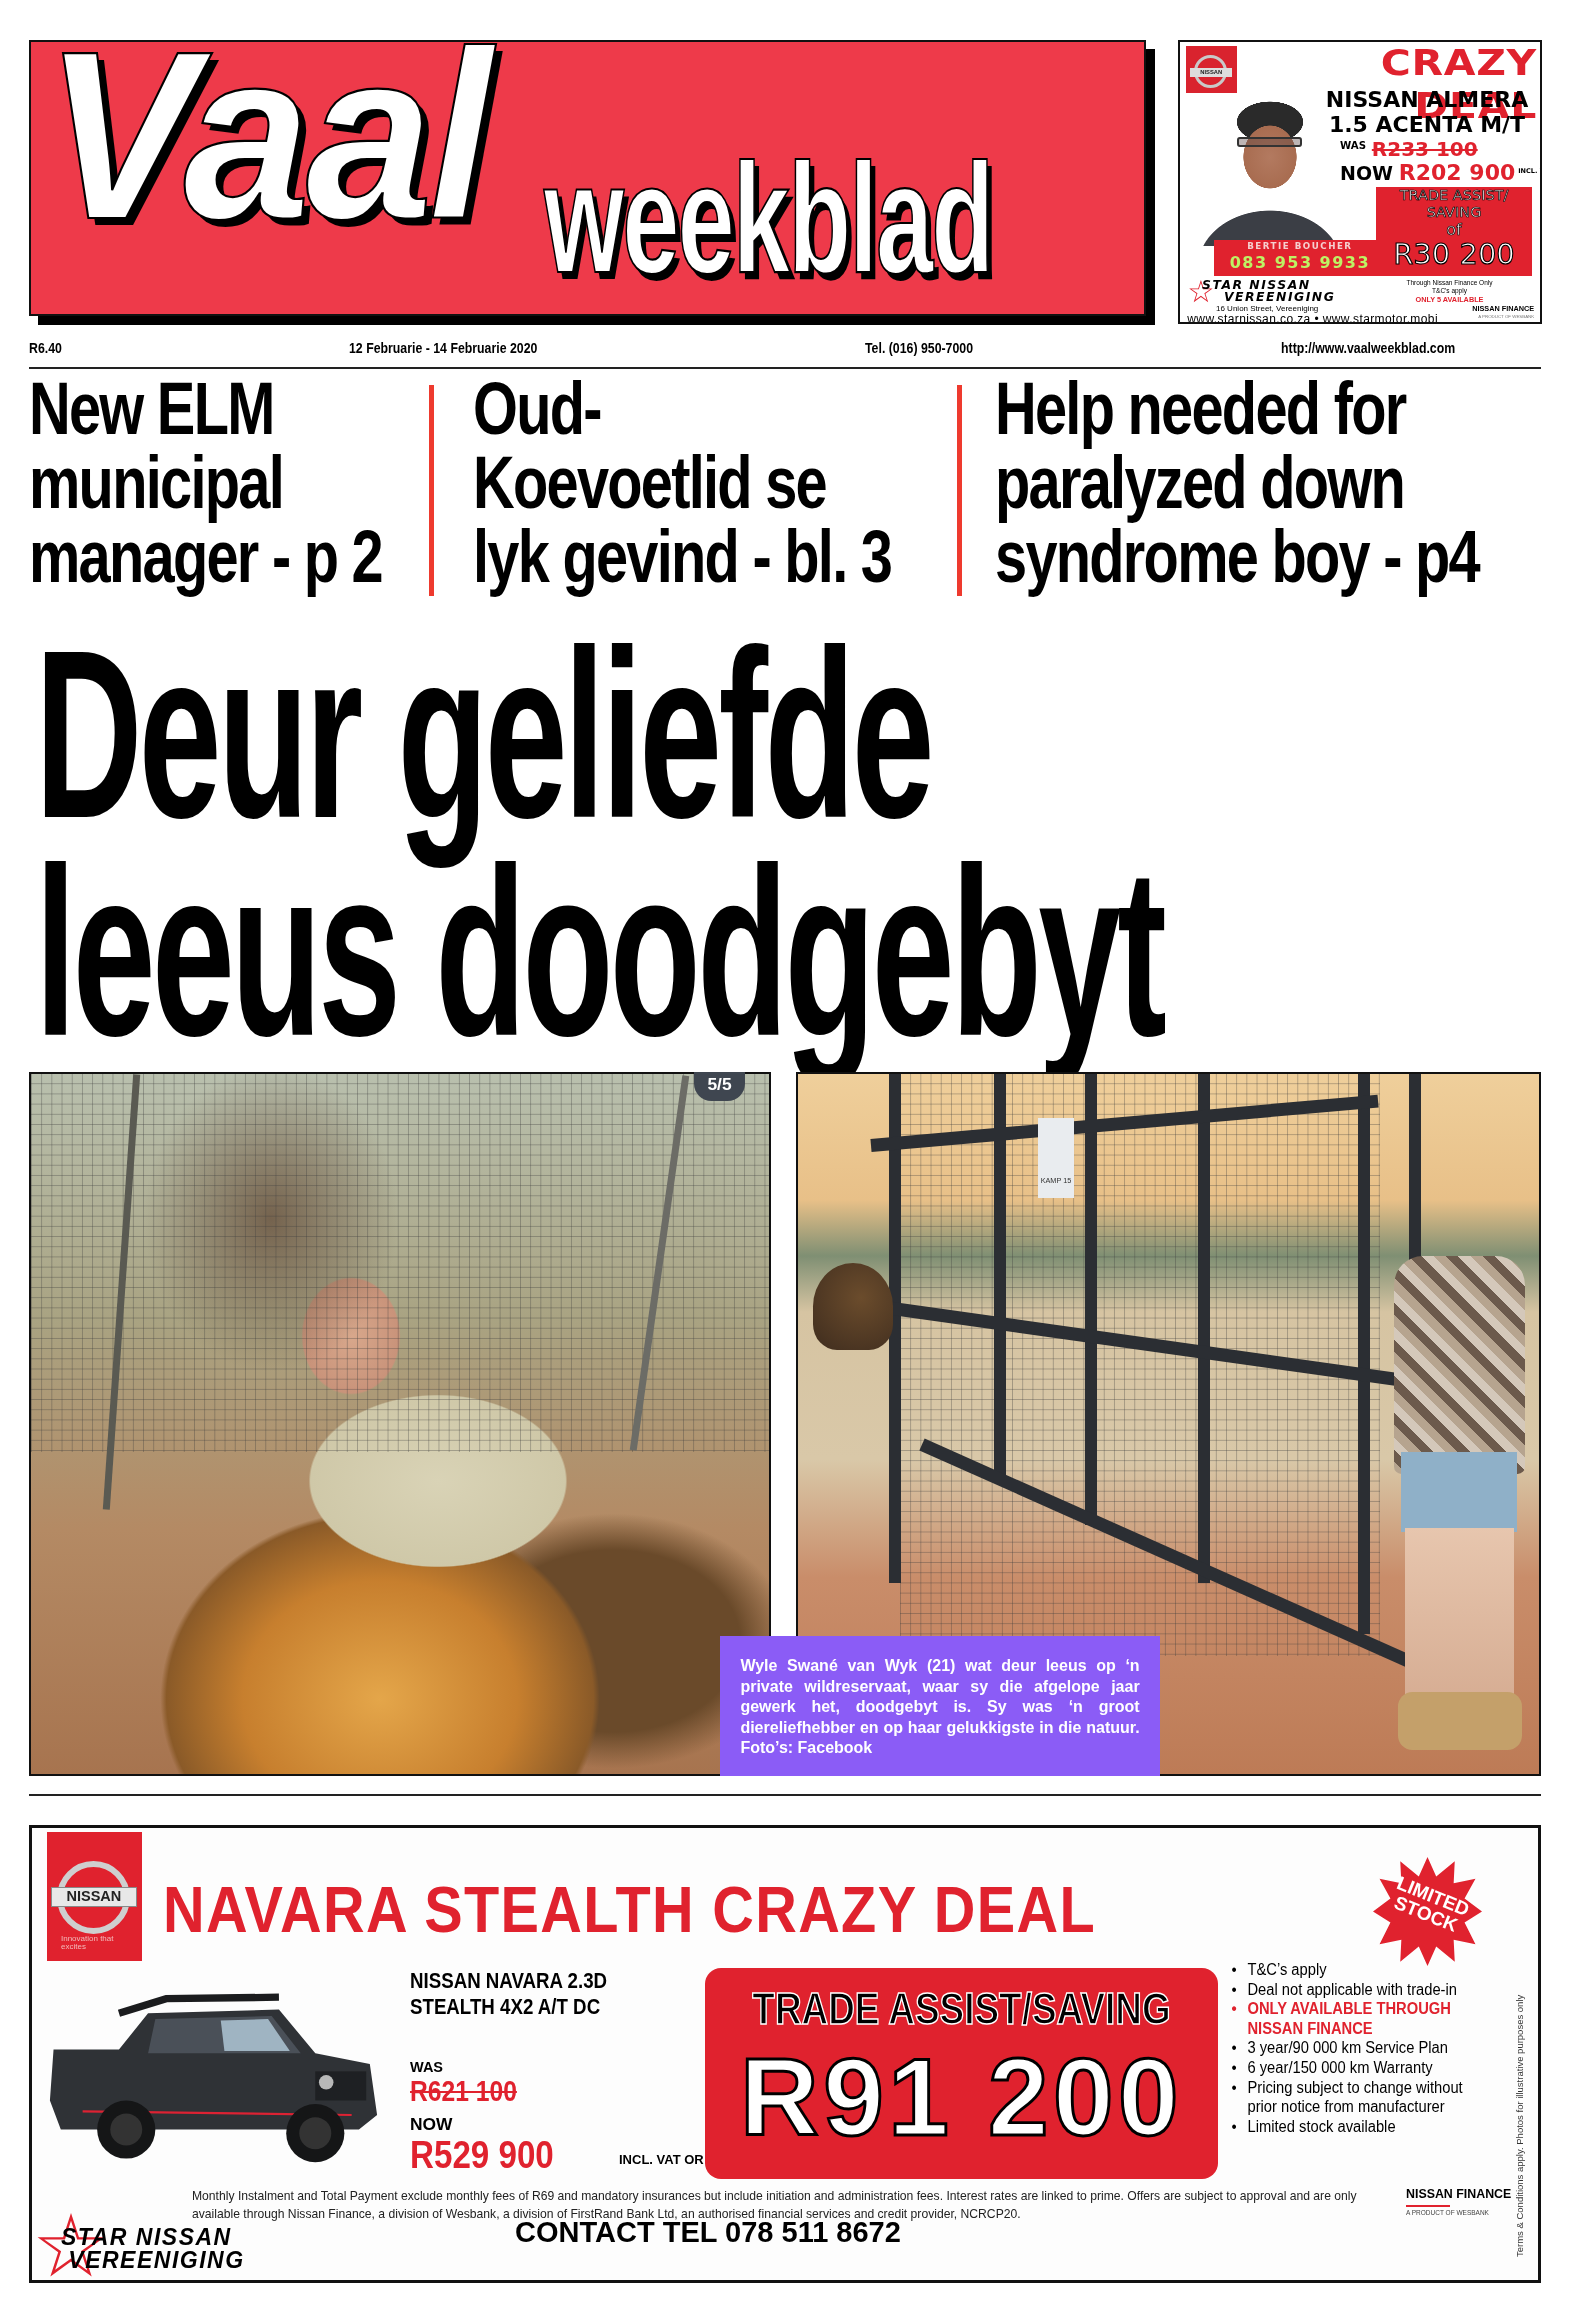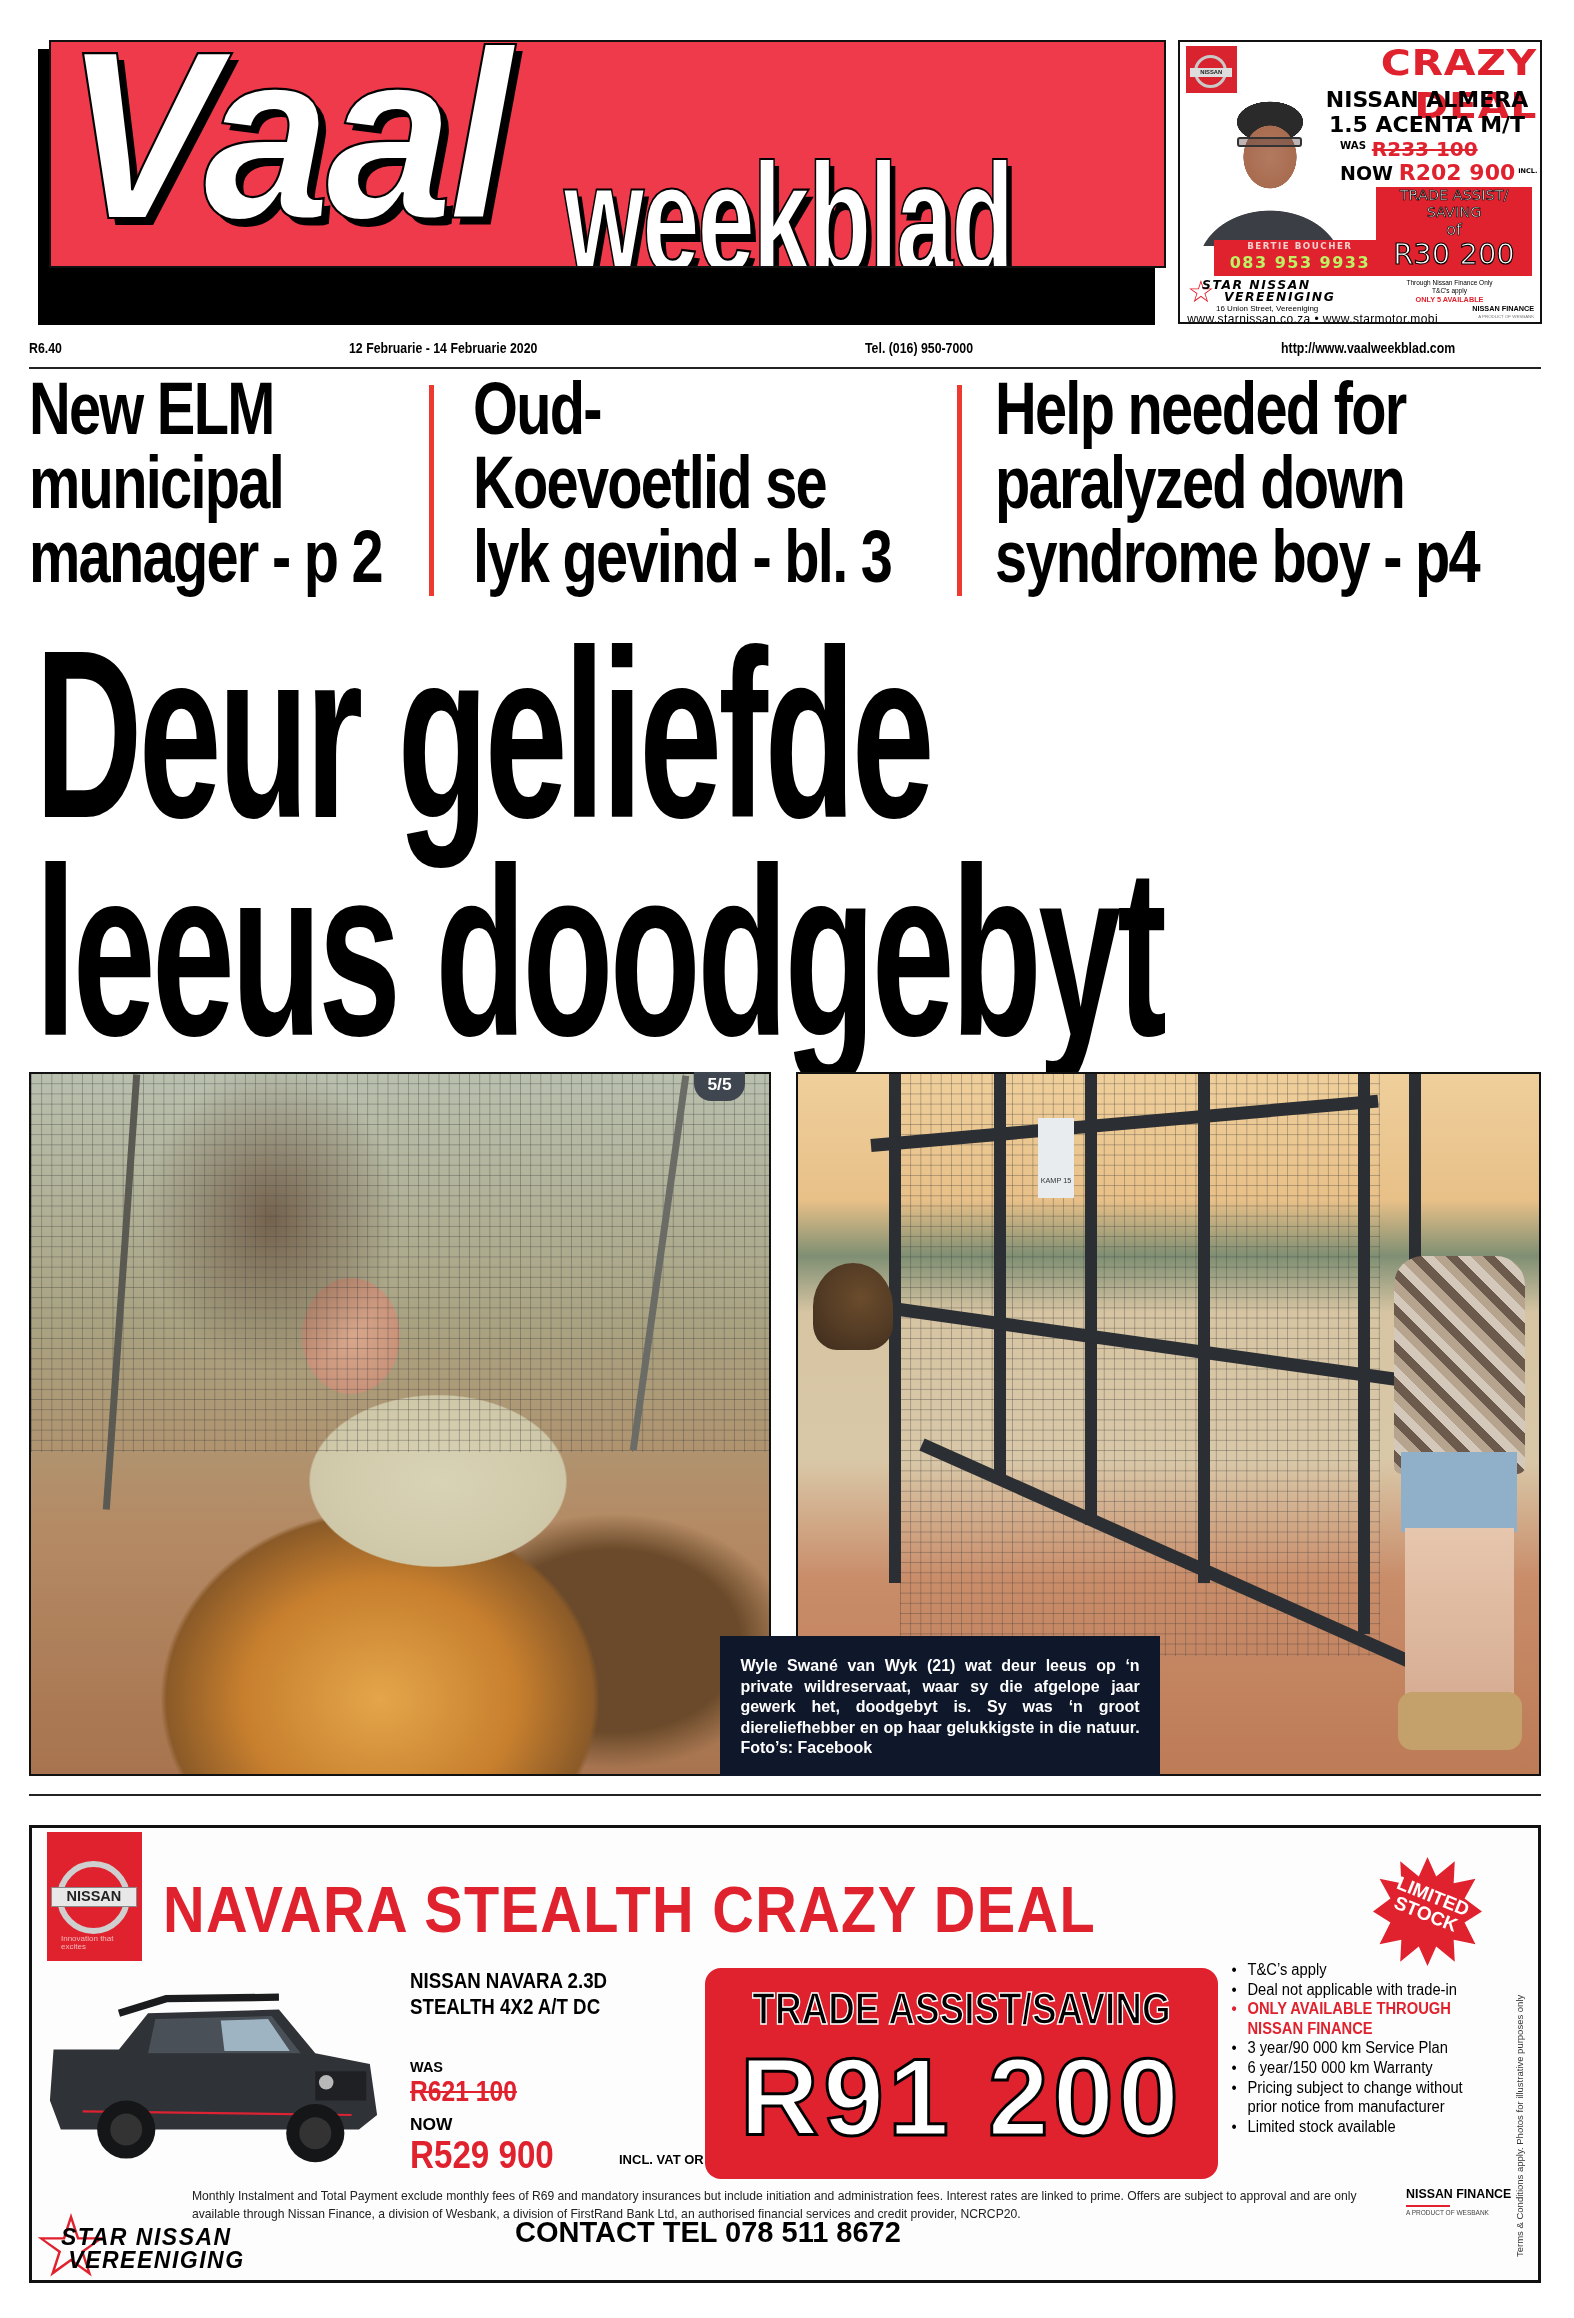--- a/index.html
+++ b/index.html
@@ -2,21 +2,21 @@
 <html style="font-size:11.6px"><head>
 <meta charset="utf-8">
 <style>
   * { box-sizing: border-box; margin: 0; padding: 0; }
   html, body { width: 1574px; height: 2319px; background: #ffffff; overflow: hidden; }
   body { position: relative; font-family: "Liberation Sans", sans-serif; color: #000; }
   .abs { position: absolute; }
 
   
   #masthead-shadow { left: 38px; top: 49px; width: 1117px; height: 276px; background: #000; }
-  #masthead { left: 29px; top: 40px; width: 1117px; height: 228px; background: #ee3a4a; border: 2.2px solid #111; overflow: hidden; margin-left: 20px; }
+  #masthead { left: 29px; top: 40px; width: 1117px; height: 276px; background: #ee3a4a; border: 2.2px solid #111; overflow: hidden; }
   .logo-text { position: absolute; font-family: "Liberation Sans", sans-serif; font-weight: 700; color: #fff;
     -webkit-text-stroke: 2.2px #000; text-shadow: 7.3px 7.3px 0 #000; letter-spacing: -4.4px; }
   #logo-vaal { left: 13px; top: -45px; font-size: 240px; font-style: italic; transform: scaleX(0.95); transform-origin: left top; }
   #logo-weekblad { left: 513px; top: 87px; font-size: 156px; transform: scaleX(0.66); transform-origin: left top; letter-spacing: -2.9px; }
 
   
   #top-ad { left: 1178px; top: 40px; width: 364px; height: 284px; border: 2.9px solid #111; background: #fff; overflow: hidden; }
   #top-ad .nissan-tile { position: absolute; left: 5.8px; top: 4.4px; width: 51px; height: 58px; background: #d9232e; }
   #top-ad .nissan-ring { position: absolute; left: 8.7px; top: 8.7px; width: 33px; height: 33px; border-radius: 50%; border: 3.6px solid #c9c9c9; }
   #top-ad .nissan-bar { position: absolute; left: 4.4px; top: 22px; width: 42px; height: 8.7px; background: #ddd; color: #222; font-size: 5.8px; font-weight: 700; text-align: center; line-height: 8.7px; }
@@ -75,21 +75,21 @@
       radial-gradient(ellipse 305px 262px at 349px 625px, #e4a64a 0%, #c77f2e 45%, #8a5a28 70%, transparent 72%),
       radial-gradient(ellipse 254px 182px at 582px 567px, #6a4a2a 0%, #6a4a2a 50%, transparent 70%),
       linear-gradient(180deg, #b9c0ae 0%, #a9a382 35%, #b48a64 65%, #a7744f 100%); }
   #photo-right { left: 796px; top: 1072px; width: 745px; height: 704px;
     background:
       linear-gradient(180deg, #efcf9b 0%, #e8c088 18%, #7f8f73 26%, #d6c4a2 34%, #d9c8a8 55%, #c98d6a 72%, #bd7b56 100%); }
   .grid-v { position: absolute; top: 0; width: 11.6px; background: #2b2e33; }
   .grid-h { position: absolute; height: 13px; background: #2b2e33; transform-origin: left center; }
   .fence { position: absolute; background-image: linear-gradient(90deg, rgba(60,60,60,0.35) 0.7px, transparent 0.7px), linear-gradient(0deg, rgba(60,60,60,0.35) 0.7px, transparent 0.7px); background-size: 10.2px 10.2px; }
   #badge { left: 694px; top: 1072px; width: 51px; height: 29px; border-radius: 0 0 17.4px 17.4px; background: #3f4650; color: #fff; text-align: center; font-weight: 700; font-size: 17.4px; line-height: 25px; }
-  #caption { left: 720px; top: 1636px; width: 440px; height: 140px; background: #0f172a; color: #fff; padding: 20.4px 20.4px 0 20.4px; font-size: 16px; line-height: 20.4px; font-weight: 700; text-align: justify; transform-origin: left top; }
+  #caption { left: 720px; top: 1636px; width: 440px; height: 140px; background: #8b5cf6; color: #fff; padding: 20.4px 20.4px 0 20.4px; font-size: 16px; line-height: 20.4px; font-weight: 700; text-align: justify; transform-origin: left top; }
   #rule-mid { left: 29px; top: 1794px; width: 1512px; height: 2.2px; background: #222; }
 
   
   #bottom-ad { left: 29px; top: 1825px; width: 1512px; height: 458px; border: 3.6px solid #111; background: #fdfdfd; overflow: hidden; }
   #bottom-ad .logo-tile { position: absolute; left: 14.5px; top: 3.6px; width: 95px; height: 129px; background: #e0222e; }
   #bottom-ad .logo-ring { position: absolute; left: 10.2px; top: 29px; width: 73px; height: 73px; border-radius: 50%; border: 6.5px solid #cfcfcf; }
   #bottom-ad .logo-bar { position: absolute; left: 4.4px; top: 55px; width: 86px; height: 20.4px; background: #e8e8e8; border: 1.5px solid #888; color: #222; font-weight: 700; font-size: 14.5px; text-align: center; line-height: 17.4px; }
   #bottom-ad .tagline { position: absolute; left: 14.5px; top: 103px; width: 65px; color: #f3b9b9; font-size: 8px; line-height: 8.7px; }
   #bottom-ad .title { position: absolute; left: 131px; top: 45px; font-weight: 700; font-size: 64px; color: #e0222e; white-space: nowrap; transform: scaleX(0.9); transform-origin: left top; letter-spacing: 1.5px; }
   #bottom-ad .burst { position: absolute; left: 1341px; top: 29px; width: 109px; height: 109px; background: #e0222e;

